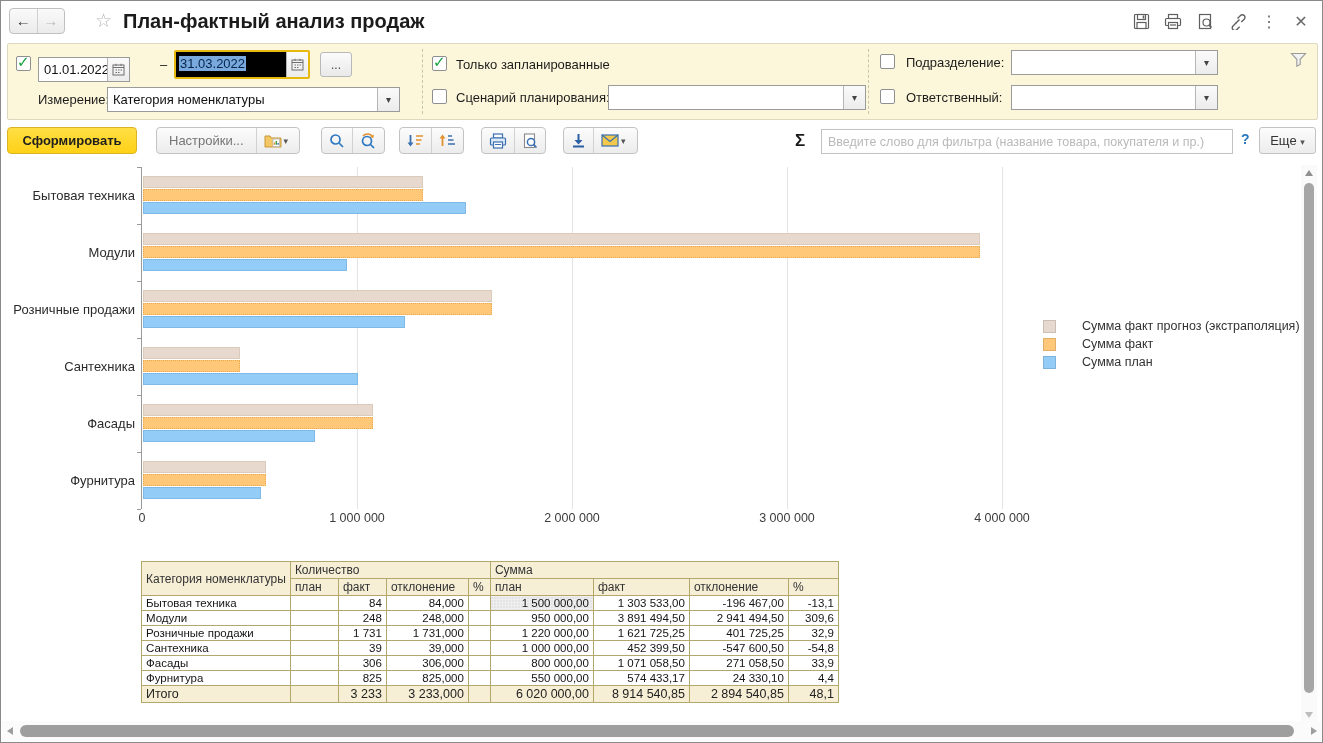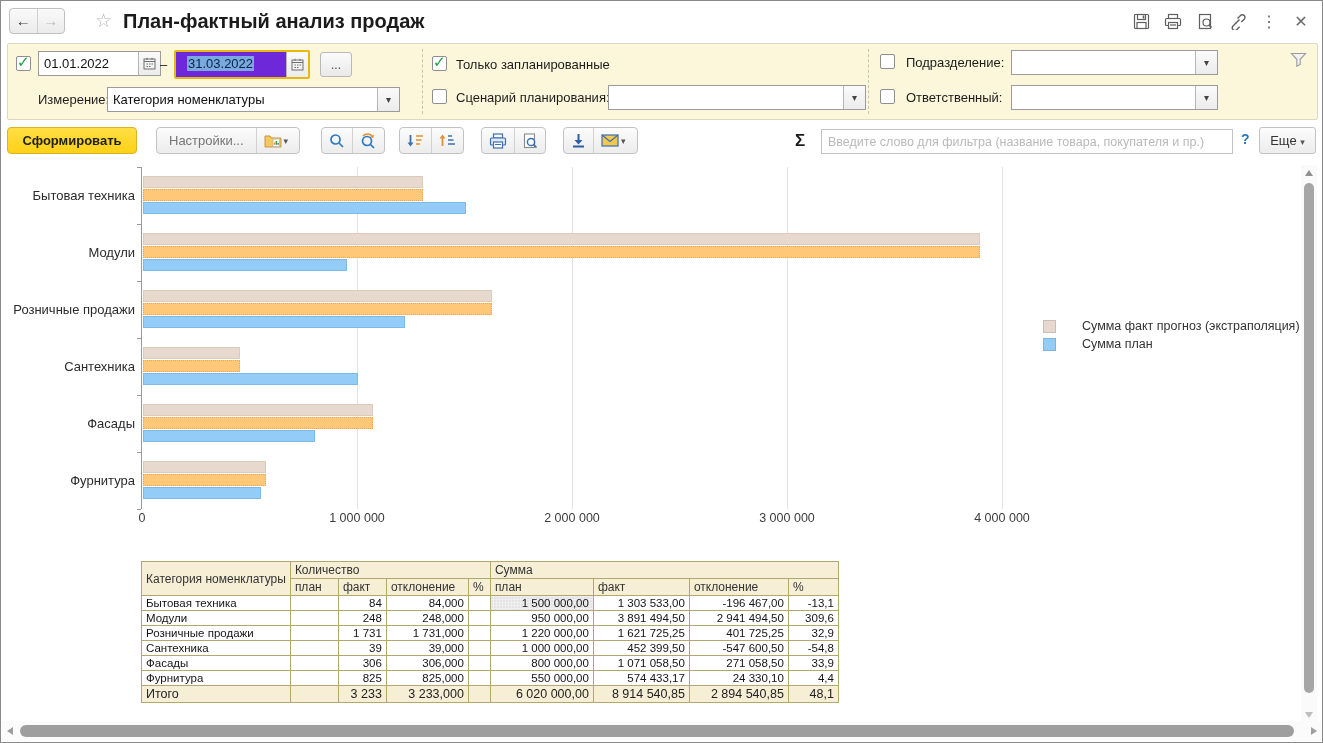--- a/index.html
+++ b/index.html
@@ -31,21 +31,21 @@
         border-radius:2px; cursor:pointer; }
   .cb .mark { position:absolute; left:0px; top:-4px; font-size:15px; font-weight:bold; color:#14a03c;
               display:none; }
   .cb.checked .mark { display:block; }
   .flabel { position:absolute; font-size:13px; color:#1c1c1c; white-space:nowrap; }
   .field { position:absolute; height:25px; background:#fff; border:1px solid #9b9b9b; display:flex; }
   .field .val { flex:1; font-size:13px; color:#111; padding:4px 4px 0 5px; white-space:nowrap; overflow:hidden; }
   .field .seg { width:22px; border-left:1px solid #b5b5b5; background:linear-gradient(#fafafa,#ececec);
                 display:flex; align-items:center; justify-content:center; cursor:pointer; }
   .field .seg .arr { font-size:10px; color:#444; }
-  .focusfield { position:absolute; height:29px; border:2px solid #e7b80e; border-radius:2px; background:#6d28d9; display:flex;padding-left:8px; }
+  .focusfield { position:absolute; height:29px; border:2px solid #e7b80e; border-radius:2px; background:#000000; display:flex; }
   .focusfield .val { flex:1; font-size:13px; padding:4px 2px 0 3px; }
   .focusfield .val .seltext { background:#79a9dd; color:#04244c; padding:0 1px; }
   .focusfield .seg { width:22px; border-left:1px solid #b5b5b5; background:linear-gradient(#fafafa,#ececec);
                      display:flex; align-items:center; justify-content:center; cursor:pointer; }
   .btn-gray { position:absolute; height:25px; border:1px solid #b8b8b8; border-radius:3px;
               background:linear-gradient(#fbfbfb,#e9e9e9); font-size:12px; color:#4a4a4a;
               cursor:pointer; text-align:center; }
   .funnel { position:absolute; cursor:pointer; }
 
   
@@ -159,21 +159,21 @@
     </div>
   </div>
 
   <div class="filter-panel">
     <div class="dash-sep" style="left:414px"></div>
     <div class="dash-sep" style="left:860px"></div>
 
     <span class="cb checked" style="left:8px; top:12px">
         <span class="mark">✓</span>
       </span>
-    <div class="field" style="left:30px; top:7px; width:123px">
+    <div class="field" style="left:30px; top:13px; width:92px">
       <span class="val">01.01.2022</span>
       <span class="seg">
         <svg width="13" height="13" viewBox="0 0 13 13" fill="none" stroke="#6e6e6e" stroke-width="1">
           <rect x="1" y="2" width="11" height="10"></rect>
             <line x1="1" y1="4.5" x2="12" y2="4.5"></line>
             <line x1="4" y1="0.8" x2="4" y2="3"></line>
             <line x1="9" y1="0.8" x2="9" y2="3"></line>
             <line x1="3.5" y1="7" x2="5" y2="7"></line>
             <line x1="6" y1="7" x2="7.5" y2="7"></line>
             <line x1="8.5" y1="7" x2="10" y2="7"></line>
@@ -385,20 +385,24 @@
       <div class="ytick" style="top: 394px;"></div>
       <div class="ytick" style="top: 451px;"></div>
       <div class="ytick" style="top: 508px;"></div>
     </div>
   <div class="legend" id="legend">
       <div class="legend-row">
         <span class="legend-swatch" style="background: rgb(231, 217, 205);"></span>
         <span class="legend-label">Сумма факт прогноз (экстраполяция)</span>
       </div>
       <div class="legend-row">
+        <span class="legend-swatch" style="background: rgb(255, 200, 120);"></span>
+        <span class="legend-label">Сумма факт</span>
+      </div>
+      <div class="legend-row">
         <span class="legend-swatch" style="background: rgb(146, 204, 247);"></span>
         <span class="legend-label">Сумма план</span>
       </div>
     </div>
 
   <div class="v-scroll">
     <span class="tri-up"></span>
     <span class="v-thumb"></span>
     <span class="tri-down"></span>
   </div>

